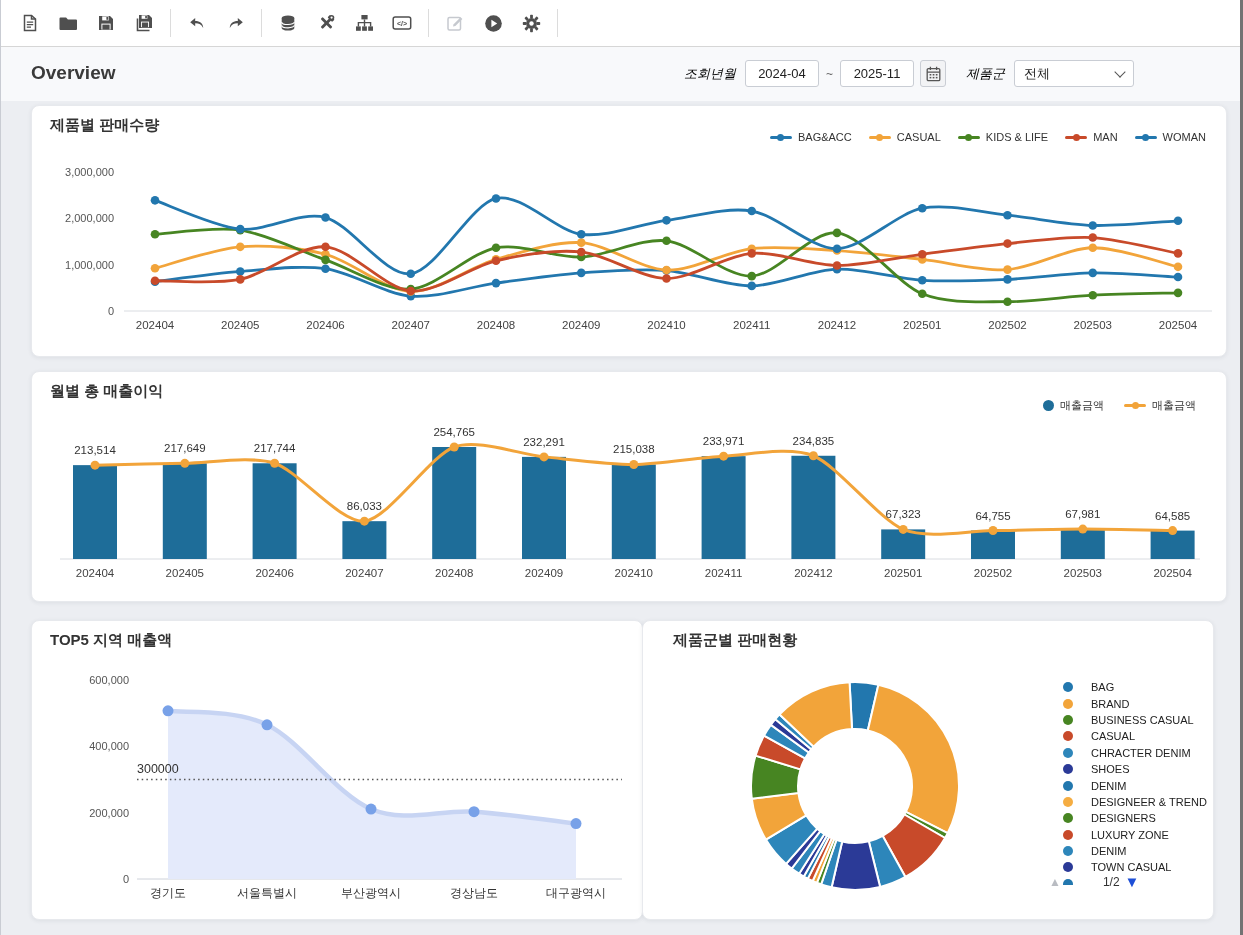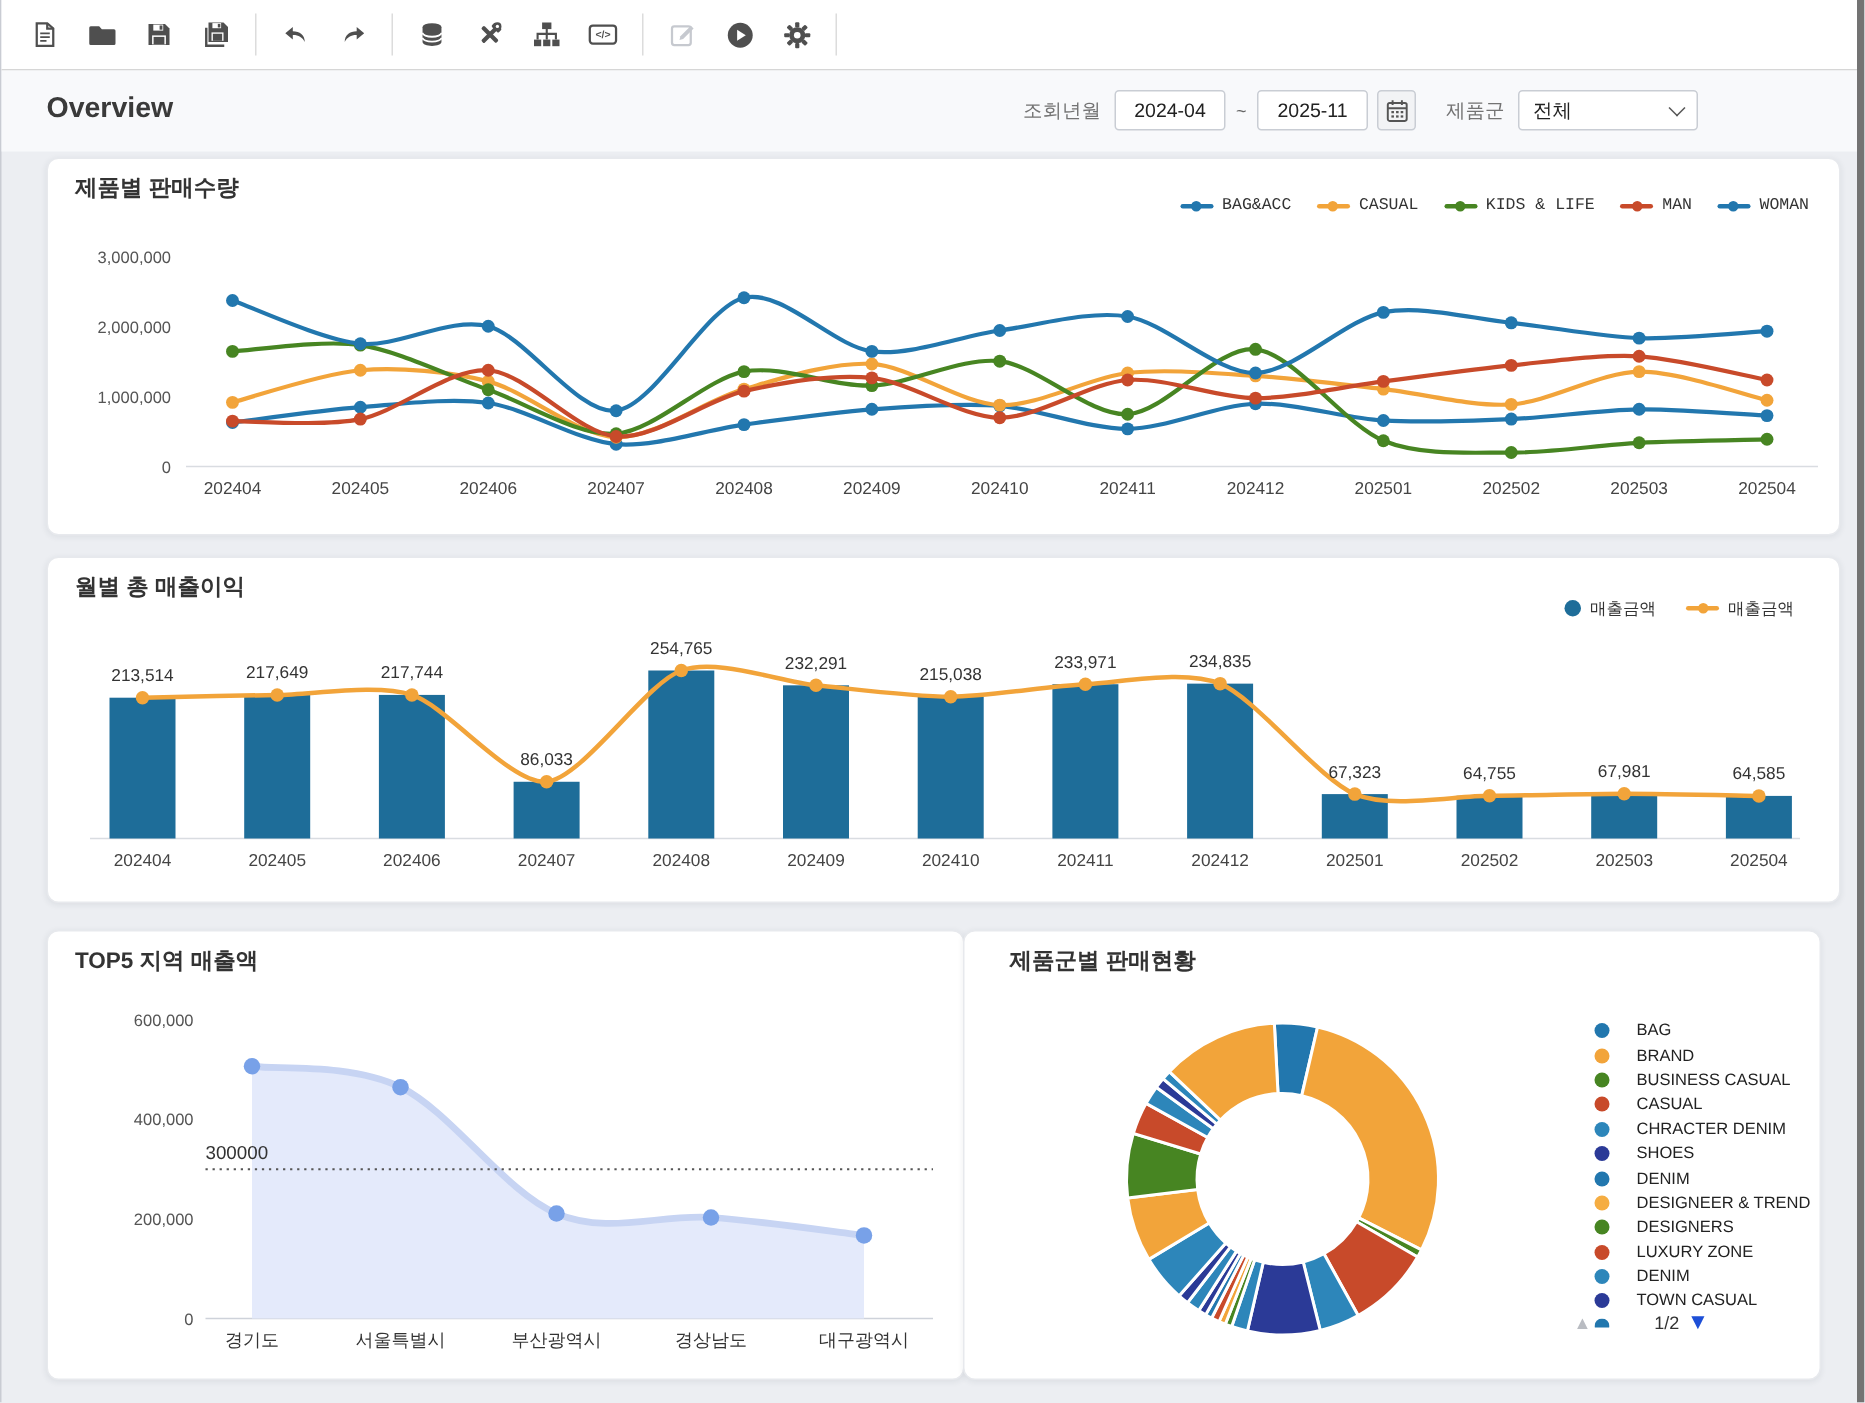--- a/index.html
+++ b/index.html
@@ -1,47 +1,47 @@
 <!DOCTYPE html>
 <html><head>
 <meta charset="utf-8">
 <style>
   html,body{margin:0;padding:0;}
   body{width:1243px;height:935px;overflow:hidden;font-family:"Liberation Sans","DejaVu Sans",sans-serif;background:#eceef2;}
-  .app{position:relative;width:1243px;height:935px;box-sizing:border-box;border-left:1px solid #c9ccd3;border-right:5px solid #737373;background:#eceef2;}
+  .app{position:relative;width:1243px;height:935px;box-sizing:border-box;border-left:1px solid #c9ccd3;border-right:3px solid #737373;background:#eceef2;}
   svg{font-family:"Liberation Sans","DejaVu Sans",sans-serif;}
 
   
   .toolbar{height:46px;background:#fff;border-bottom:1px solid #d6d6d6;display:flex;align-items:center;padding-left:10px;}
   .tbtn{width:34px;height:34px;border:none;background:transparent;display:flex;align-items:center;justify-content:center;padding:0;margin:0 2px;cursor:pointer;}
   .tsep{width:1px;height:28px;background:#dcdcdc;margin:0 7px;}
 
   
   .pagehead{position:relative;height:54px;background:#f8f9fb;}
   .page-title{position:absolute;left:30px;top:15px;font-size:19px;font-weight:bold;color:#3a3a3a;}
   .controls{position:absolute;right:106px;top:13px;display:flex;align-items:center;}
-  .ctl-label{font-size:13px;color:#737373;margin:0 9px;}
+  .ctl-label{font-size:13px;color:#000000;margin:0 9px;font-style:italic;}
   .datebox{width:74px;height:27px;box-sizing:border-box;border:1px solid #c9cdd4;border-radius:3px;background:#fff;text-align:center;font-size:13px;color:#222;font-family:inherit;}
   .tilde{font-size:12px;color:#666;margin:0 7px;}
   .calbtn{width:26px;height:27px;box-sizing:border-box;border:1px solid #c9cdd4;border-radius:3px;background:#f2f3f5;display:flex;align-items:center;justify-content:center;margin-left:6px;padding:0;cursor:pointer;}
   .selectbox{width:120px;height:27px;box-sizing:border-box;border:1px solid #c9cdd4;border-radius:3px;background:#fff;display:flex;align-items:center;justify-content:space-between;padding:0 9px;font-size:13px;color:#222;cursor:pointer;}
   .chev{width:7px;height:7px;border-right:1.6px solid #555;border-bottom:1.6px solid #555;transform:rotate(45deg);margin-top:-4px;}
 
   
   .card{position:absolute;background:#fff;border:1px solid #e7e9ed;border-radius:8px;box-shadow:0 1px 4px rgba(40,50,70,.08);}
   .card h3{position:absolute;left:18px;top:10px;margin:0;font-size:15px;font-weight:600;color:#333;}
   #card1{left:30px;top:105px;width:1194px;height:250px;}
   #card2{left:30px;top:371px;width:1194px;height:229px;}
   #card3{left:30px;top:620px;width:610px;height:298px;}
   #card4{left:641px;top:620px;width:570px;height:298px;}
   .chart-svg{position:absolute;left:0;top:0;}
 
   
   .legend{position:absolute;display:flex;align-items:center;}
-  #legend1{top:25px;right:20px;gap:17px;font-family:Liberation Mono, monospace;}
+  #legend1{top:25px;right:20px;gap:17px;}
   #legend2{top:26px;right:30px;gap:20px;}
   .lg-item{display:flex;align-items:center;gap:6px;cursor:pointer;}
   .lg-label{font-size:11px;color:#333;}
   .mk{position:relative;width:22px;height:10px;display:inline-block;}
   .mk i{position:absolute;display:block;}
   .mk .ln{left:0;top:3.5px;width:22px;height:3px;border-radius:2px;}
   .mk .dt{left:7.5px;top:1.5px;width:7px;height:7px;border-radius:50%;}
   .mkc{width:11px;height:11px;border-radius:50%;display:inline-block;}
 
   

